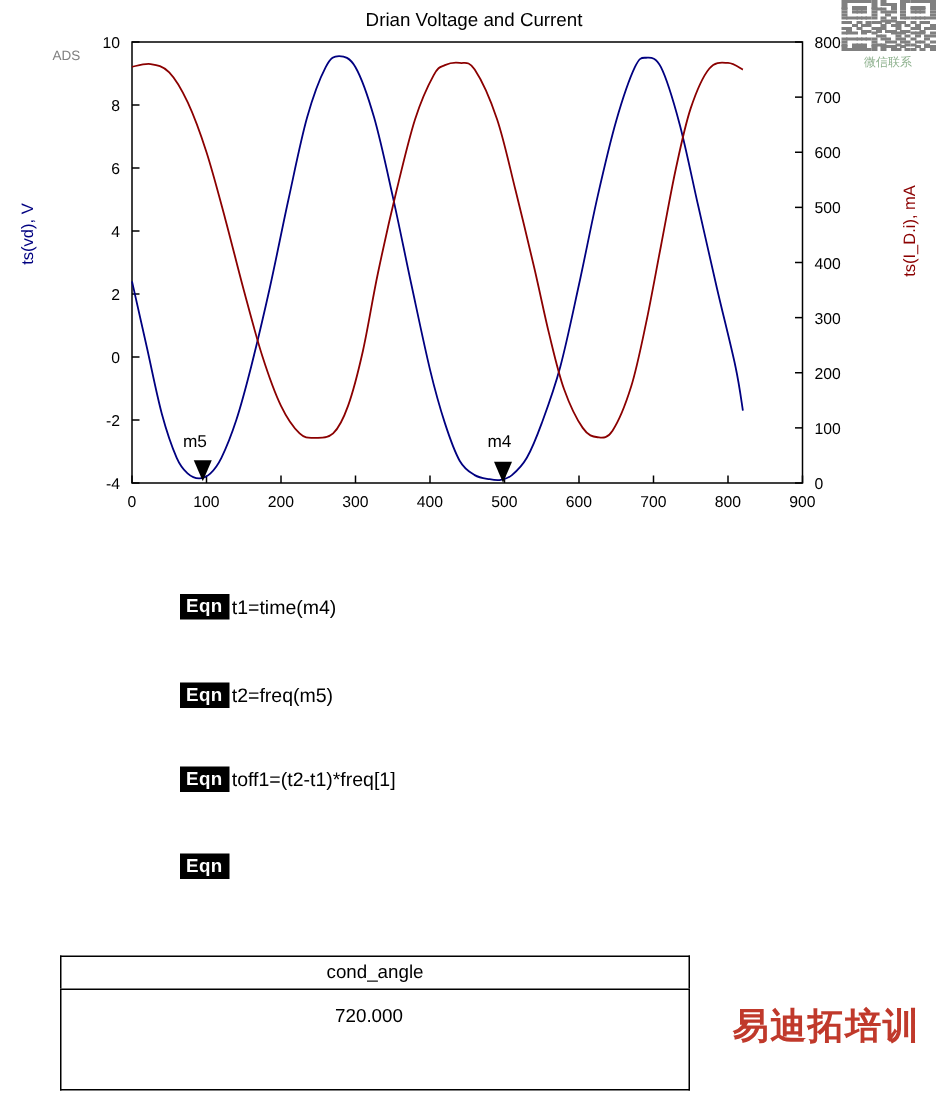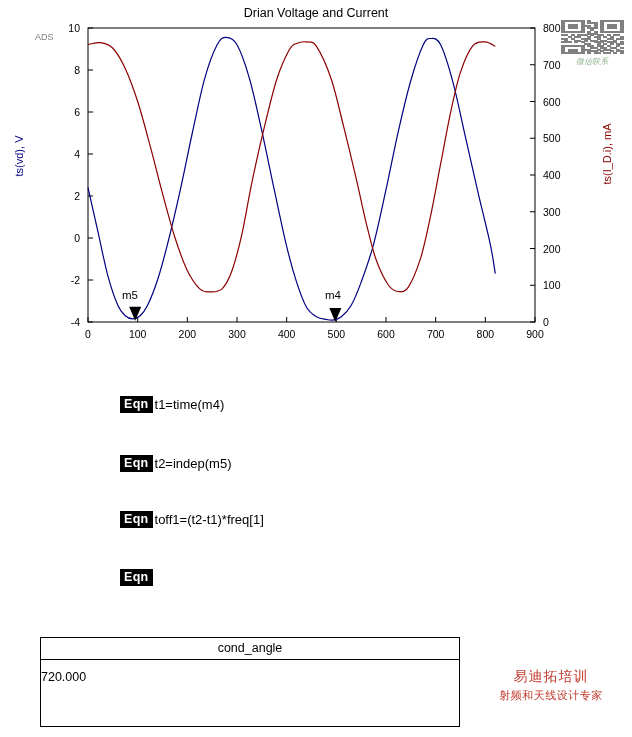--- a/index.html
+++ b/index.html
@@ -103,33 +103,32 @@
     border-collapse: collapse;
     font-size: 12.5px;
   }
   #results-table th {
     font-weight: normal;
     text-align: center;
     border-bottom: 1px solid #000;
     padding: 3px 0 4px 0;
   }
   #results-table td {
-    text-align: left;
+    text-align: center;
     padding: 10px 8px 18px 0;
     height: 38px;
     vertical-align: top;
   }
   .wm-qr {
     position: absolute;
     left: 561px;
-    top: 20px;
+    top: 0;
     width: 62px;
     height: 48px;
     opacity: 0.55;
-    font-style: italic;
   }
   .wm-qr .cell {
     position: absolute;
     background: #1a1a1a;
   }
   .wm-qr .txt {
     position: absolute;
     left: 0;
     top: 36px;
     width: 62px;
@@ -138,23 +137,23 @@
     text-align: center;
   }
   .wm-logo {
     position: absolute;
     left: 476px;
     top: 668px;
     width: 150px;
     text-align: center;
   }
   .wm-logo .big {
-    font-size: 14px;
+    font-size: 24px;
     color: #c0392b;
-    font-weight: normal;
+    font-weight: bold;
     letter-spacing: 1px;
   }
   .wm-logo .small {
     font-size: 11px;
     color: #c0392b;
     letter-spacing: 0.5px;
     margin-top: 2px;
   }
 </style>
 </head>
@@ -233,21 +232,21 @@
       <polygon points="329.34000000000003,307.9 341.34000000000003,307.9 335.34000000000003,321.9" fill="#000"></polygon>
     </svg>
 </div>
 
 <div class="eqn-row" id="eqn-0" style="top:396px">
   <span class="eqn-badge">Eqn</span>
   <span class="eqn-text">t1=time(m4)</span>
 </div>
 <div class="eqn-row" id="eqn-1" style="top:455px">
   <span class="eqn-badge">Eqn</span>
-  <span class="eqn-text">t2=indep(m5)</span>
+  <span class="eqn-text">t2=freq(m5)</span>
 </div>
 <div class="eqn-row" id="eqn-2" style="top:511px">
   <span class="eqn-badge">Eqn</span>
   <span class="eqn-text">toff1=(t2-t1)*freq[1]</span>
 </div>
 <div class="eqn-row" id="eqn-3" style="top:569px">
   <span class="eqn-badge">Eqn</span>
 </div>
 
 <table id="results-table">
@@ -464,14 +463,13 @@
     <div class="cell" style="left: 32.6316px; top: 32.2105px; width: 4px; height: 2px;"></div>
     <div class="cell" style="left: 35.8947px; top: 32.2105px; width: 4px; height: 2px;"></div>
     <div class="cell" style="left: 42.4211px; top: 32.2105px; width: 4px; height: 2px;"></div>
     <div class="cell" style="left: 45.6842px; top: 32.2105px; width: 4px; height: 2px;"></div>
     <div class="cell" style="left: 52.2105px; top: 32.2105px; width: 4px; height: 2px;"></div>
     <div class="cell" style="left: 58.7368px; top: 32.2105px; width: 4px; height: 2px;"></div>
   </div>
 
 <div class="wm-logo">
   <div class="big">易迪拓培训</div>
-  <div class="small">射频和天线设计专家</div>
 </div>
 
 </body></html>

